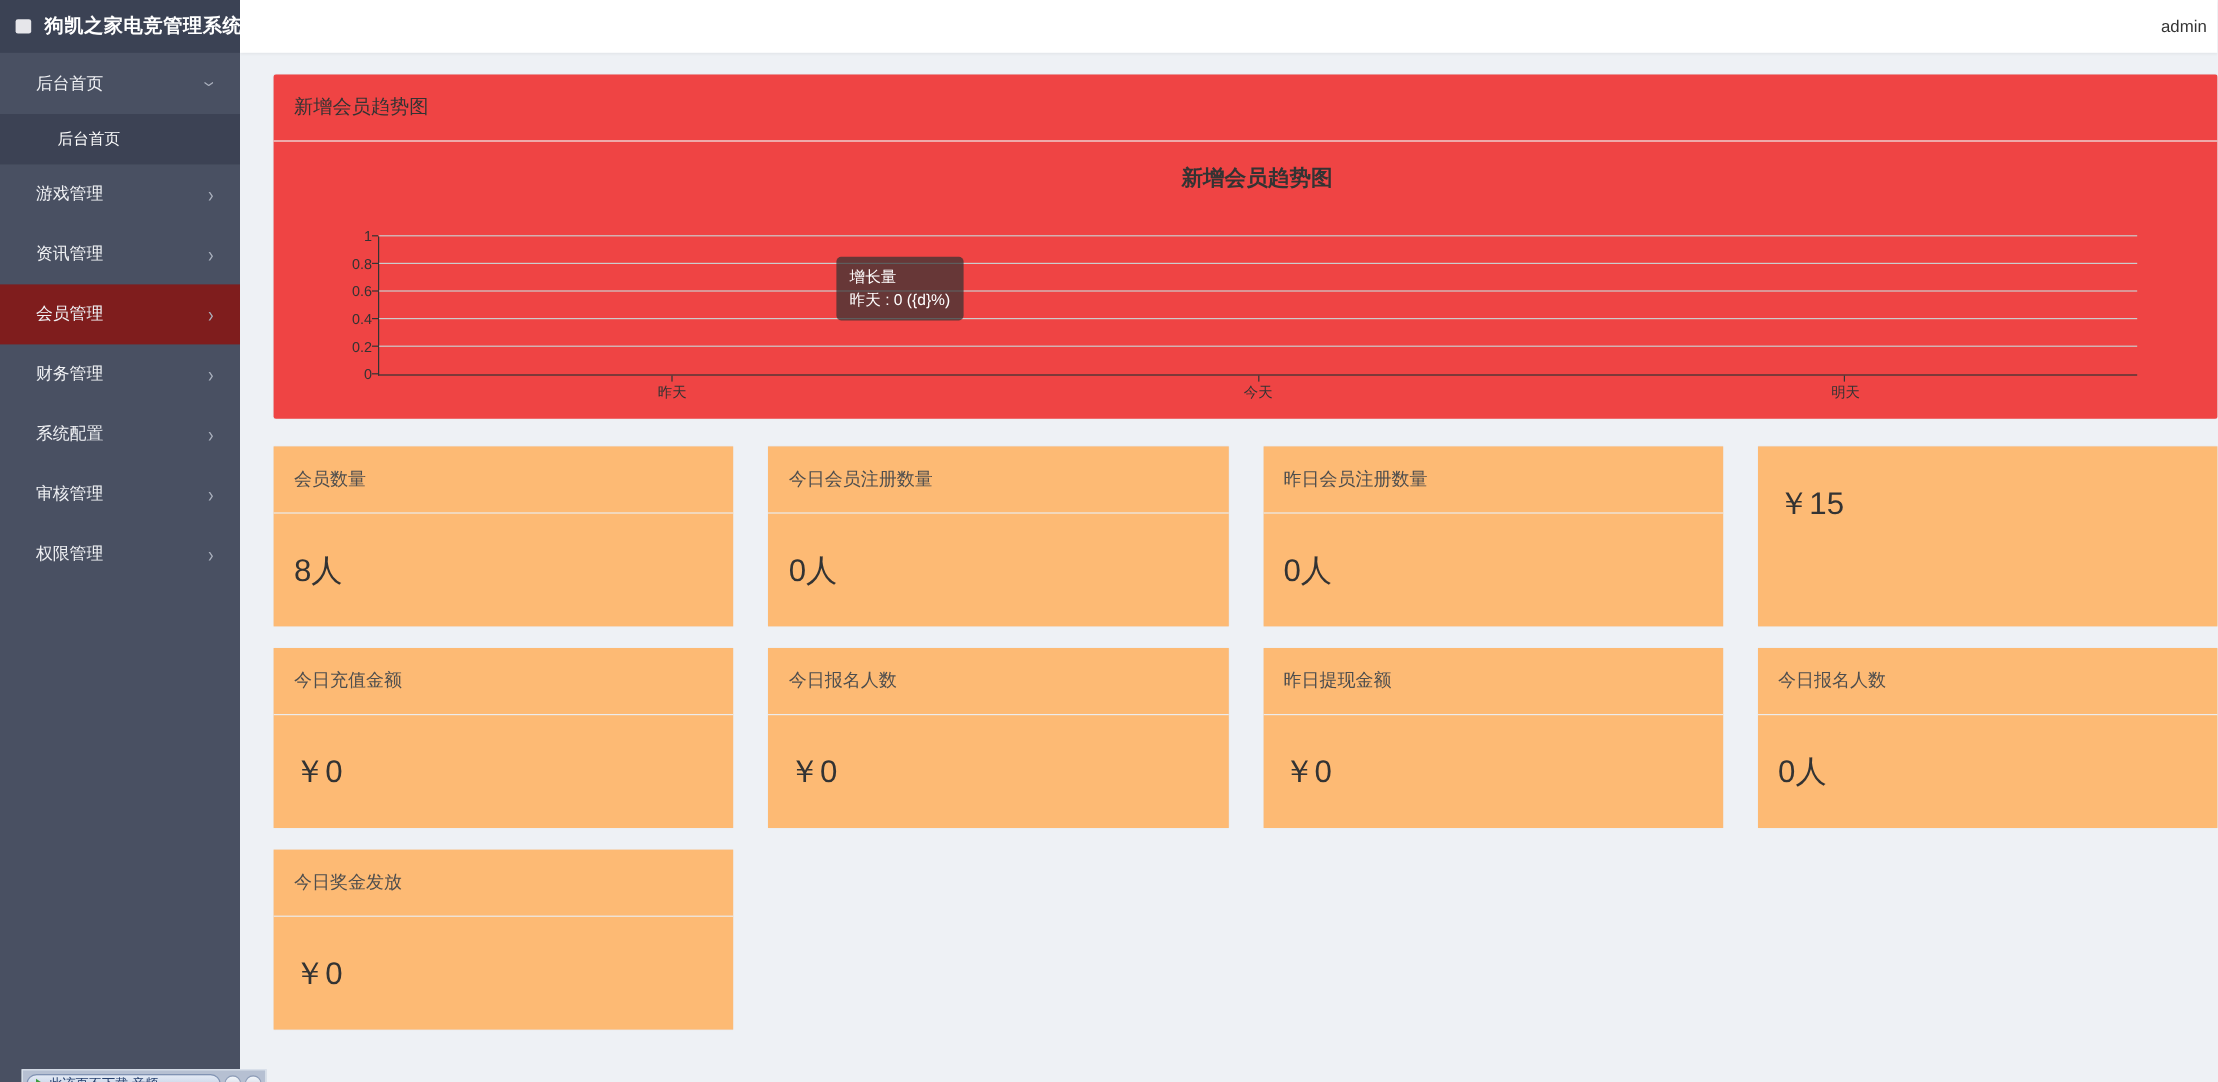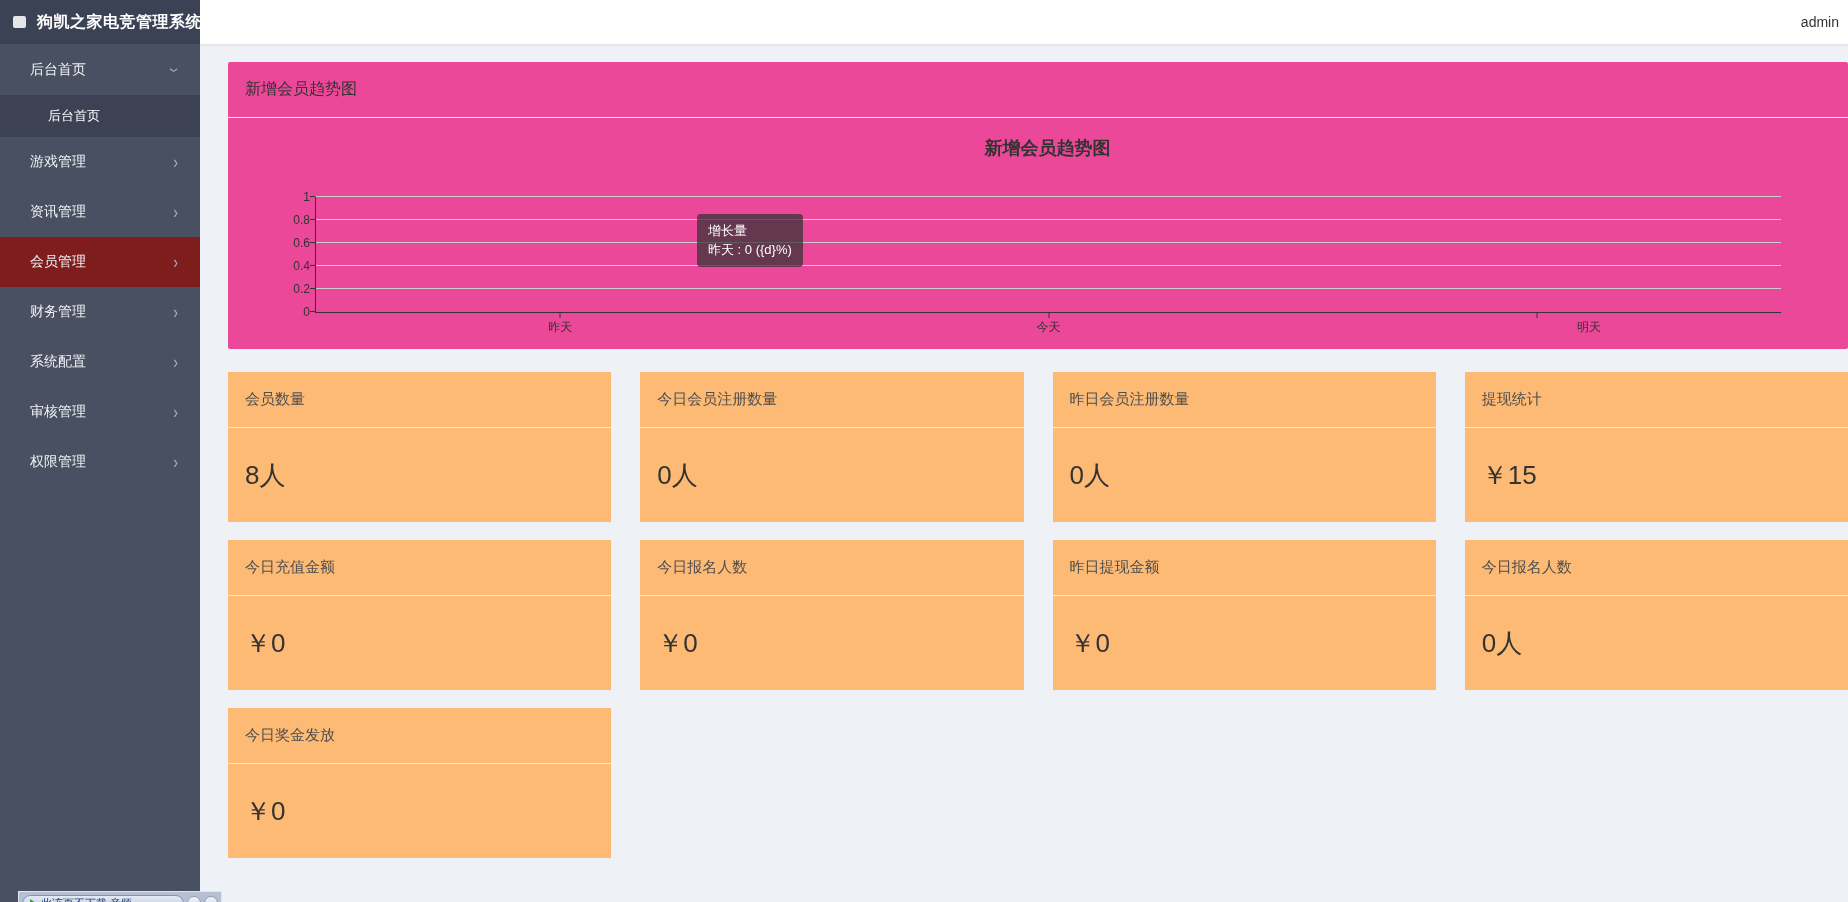--- a/index.html
+++ b/index.html
@@ -22,21 +22,21 @@
   .chev.down{transform:rotate(90deg) scaleY(1.3);}
   .submenu{background:#414759;}
   .submenu-item{height:42px;line-height:42px;padding-left:48px;color:#fff;font-size:13px;cursor:pointer;}
   .submenu-item.active{background:#3c4254;}
   
   .main{position:absolute;left:200px;top:0;width:1648px;height:756px;}
   .topbar{height:44px;background:#fff;box-shadow:0 1px 3px rgba(0,0,0,.08);position:relative;z-index:2;}
   .admin{position:absolute;right:9px;top:0;line-height:44px;font-size:14px;color:#333;cursor:pointer;}
   .content{padding:18px 0 0 28px;}
   
-  .panel{background:#ec4899;width:1620px;height:287px;border-radius:2px;box-shadow:0 0 1px rgba(0,0,0,.06);}
+  .panel{background:#ef4444;width:1620px;height:287px;border-radius:2px;box-shadow:0 0 1px rgba(0,0,0,.06);}
   .panel-header{height:55px;border-bottom:1px solid #ededed;display:flex;align-items:center;padding-left:17px;
     font-size:16px;color:#333;}
   .chart-body{position:relative;height:231px;}
   .chart-title{position:absolute;left:87px;width:1465px;top:18px;text-align:center;
     font-size:18px;font-weight:bold;color:#333;}
   .plot{position:absolute;left:87px;top:79px;width:1465px;height:115px;
     border-left:1px solid #333;border-bottom:1px solid #333;}
   .gridline{position:absolute;left:0;right:0;height:0;border-top:1px solid #ccc;}
   .ylab{position:absolute;right:1471px;width:60px;text-align:right;font-size:12px;color:#333;transform:translateY(-50%);}
   .ytick{position:absolute;left:-6px;width:5px;height:0;border-top:1px solid #333;}
@@ -136,21 +136,21 @@
             <div class="ytick" style="bottom: 92px;"></div>
             <div class="ylab" style="bottom: 92px; transform: translateY(50%);">0.8</div>
             <div class="gridline" style="bottom: 115px;"></div>
             <div class="ytick" style="bottom: 115px;"></div>
             <div class="ylab" style="bottom: 115px; transform: translateY(50%);">1</div>
             <div class="xtick" style="left: 244.167px;"></div>
             <div class="xlab" style="left: 244.167px;">昨天</div>
             <div class="xtick" style="left: 732.5px;"></div>
             <div class="xlab" style="left: 732.5px;">今天</div>
             <div class="xtick" style="left: 1220.83px;"></div>
-            <div class="xlab" style="left: 1273px; font-family: Liberation Serif, serif;">明天</div>
+            <div class="xlab" style="left: 1222px; font-family: Liberation Serif, serif;">明天</div>
           </div>
         <div class="tooltip">
           <div>增长量</div>
           <div>昨天 : 0 ({d}%)</div>
         </div>
       </div>
     </section>
 
     <div class="cards">
         <div class="card">
@@ -159,21 +159,20 @@
         </div>
         <div class="card">
           <div class="card-header">今日会员注册数量</div>
           <div class="card-value">0人</div>
         </div>
         <div class="card">
           <div class="card-header">昨日会员注册数量</div>
           <div class="card-value">0人</div>
         </div>
         <div class="card">
-          <div class="card-header">提现统计</div>
           <div class="card-value">￥15</div>
         </div>
         <div class="card">
           <div class="card-header">今日充值金额</div>
           <div class="card-value">￥0</div>
         </div>
         <div class="card">
           <div class="card-header">今日报名人数</div>
           <div class="card-value">￥0</div>
         </div>

